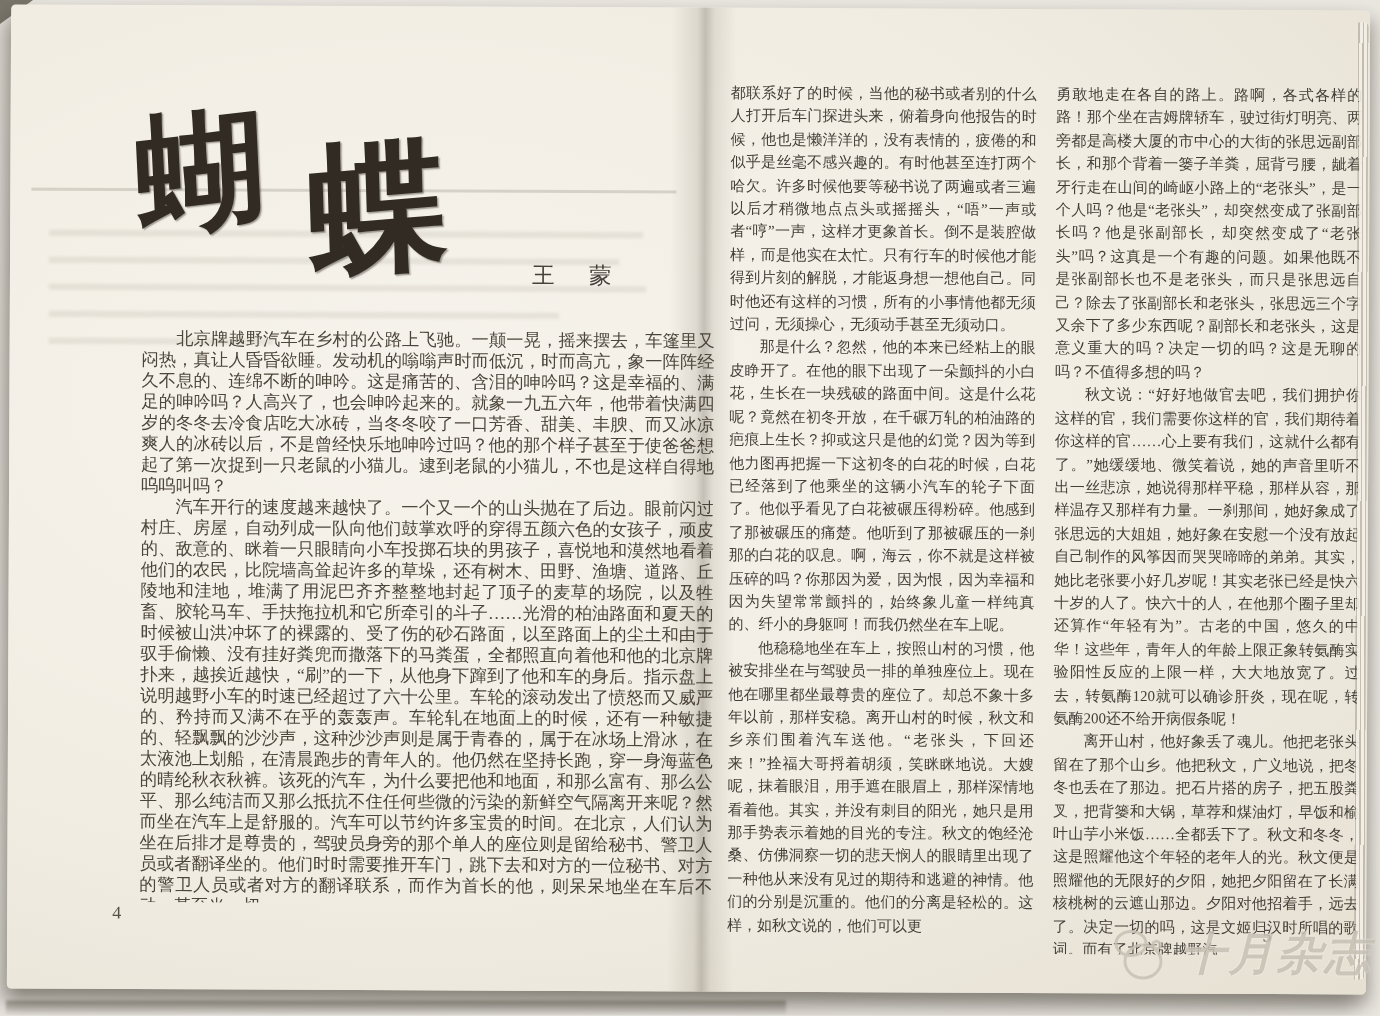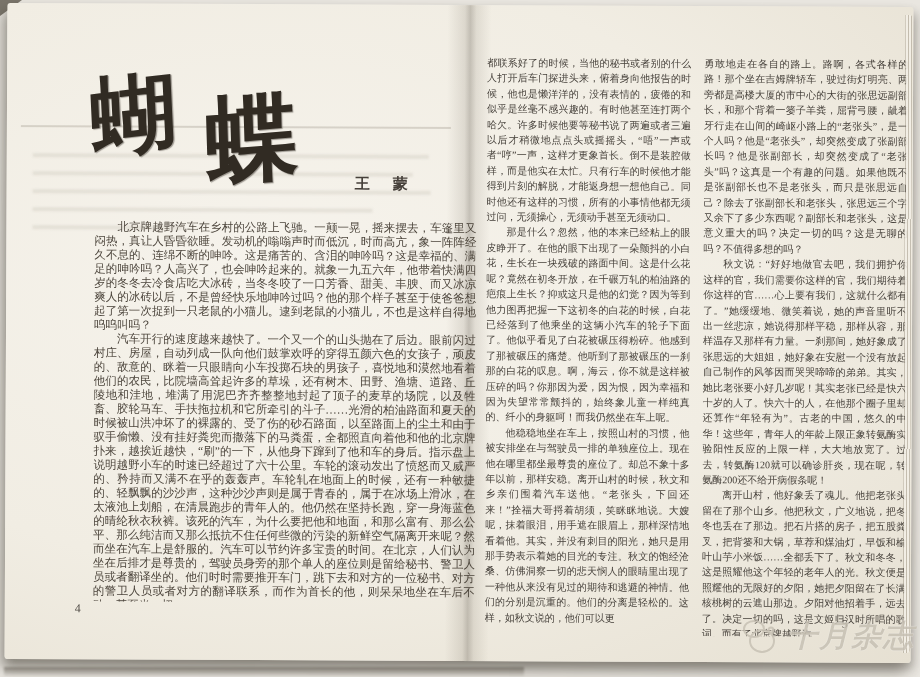--- a/index.html
+++ b/index.html
@@ -40,21 +40,21 @@
     text-shadow:1px 1px 1px rgba(49,43,35,.45);
     font-family:"Liberation Serif","DejaVu Serif",serif;
   }
   .tc1{left:84px;top:54px;font-size:86px;transform:rotate(-7deg) skewX(-4deg);}
   .tc2{left:198px;top:72px;font-size:94px;transform:rotate(-5deg) skewX(-3deg);}
   .ghost{position:absolute;background:rgba(118,108,94,.12);filter:blur(1px);
     pointer-events:none;}
   .ghost.rule{background:rgba(110,100,88,.22);filter:blur(.4px);}
   .author{
     position:absolute;left:348px;top:170px;font-size:15px;color:#46403a;
-    letter-spacing:4px;font-weight:bold;
+    letter-spacing:4px;font-weight:normal;
   }
   .body-left{
     position:absolute;left:88px;top:216px;width:382px;height:382px;
     overflow:hidden;font-size:11.5px;line-height:14px;color:#4c453c;
     text-align:justify;text-justify:inter-ideograph;
   }
   .body-left p{margin:0;text-indent:2em;}
   .pagenum{position:absolute;font-size:12px;color:#55504a;}
   .pn-left{left:70px;top:598px;}
   .pn-right{left:837px;top:610px;}

